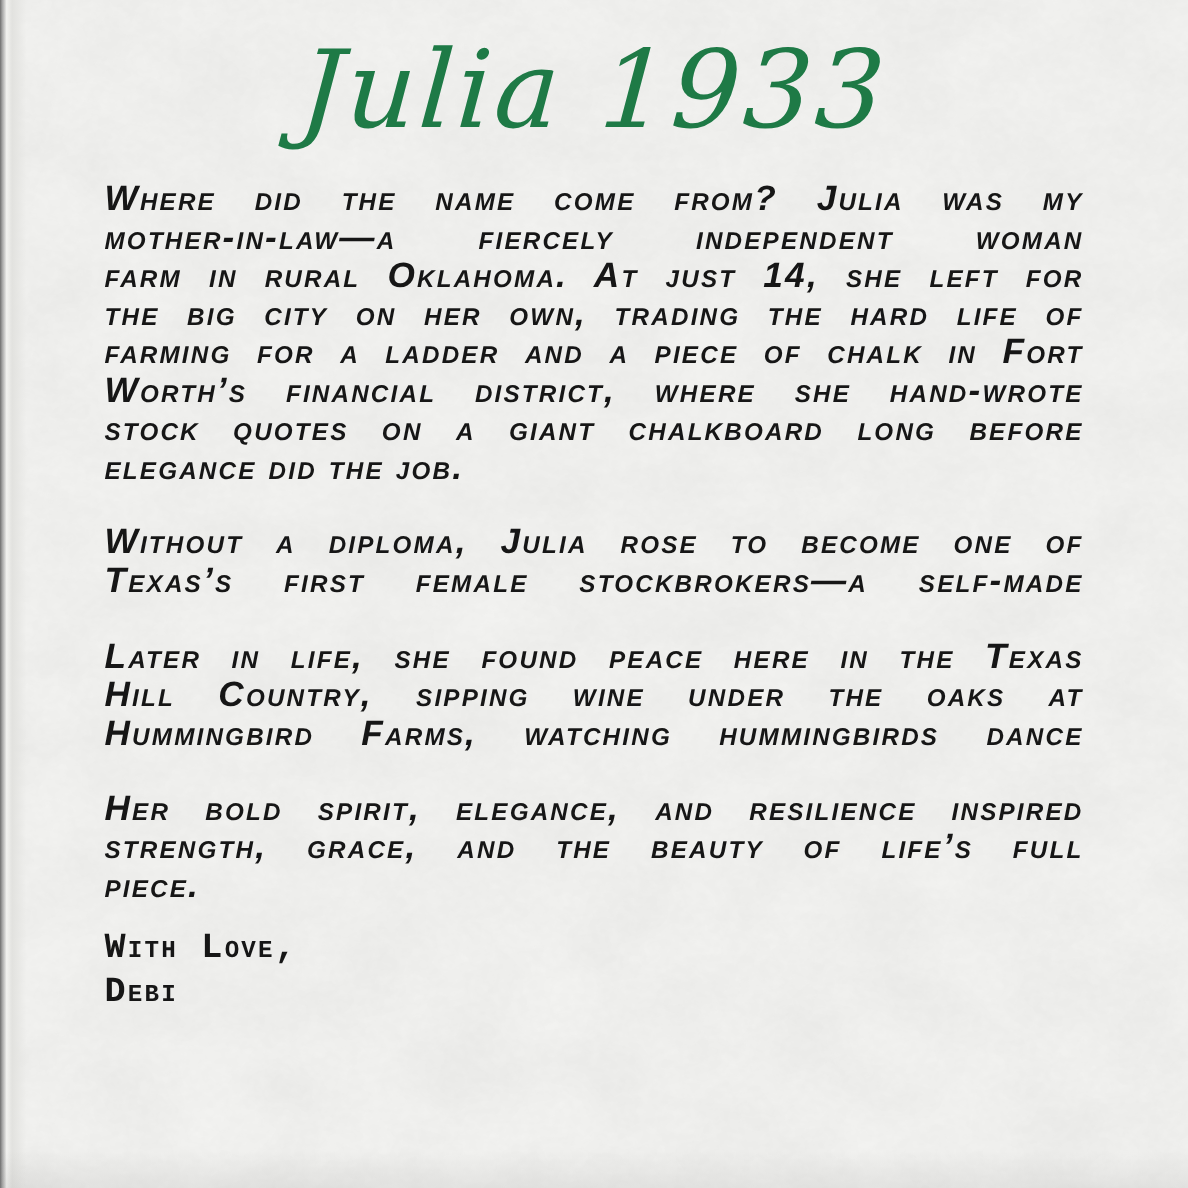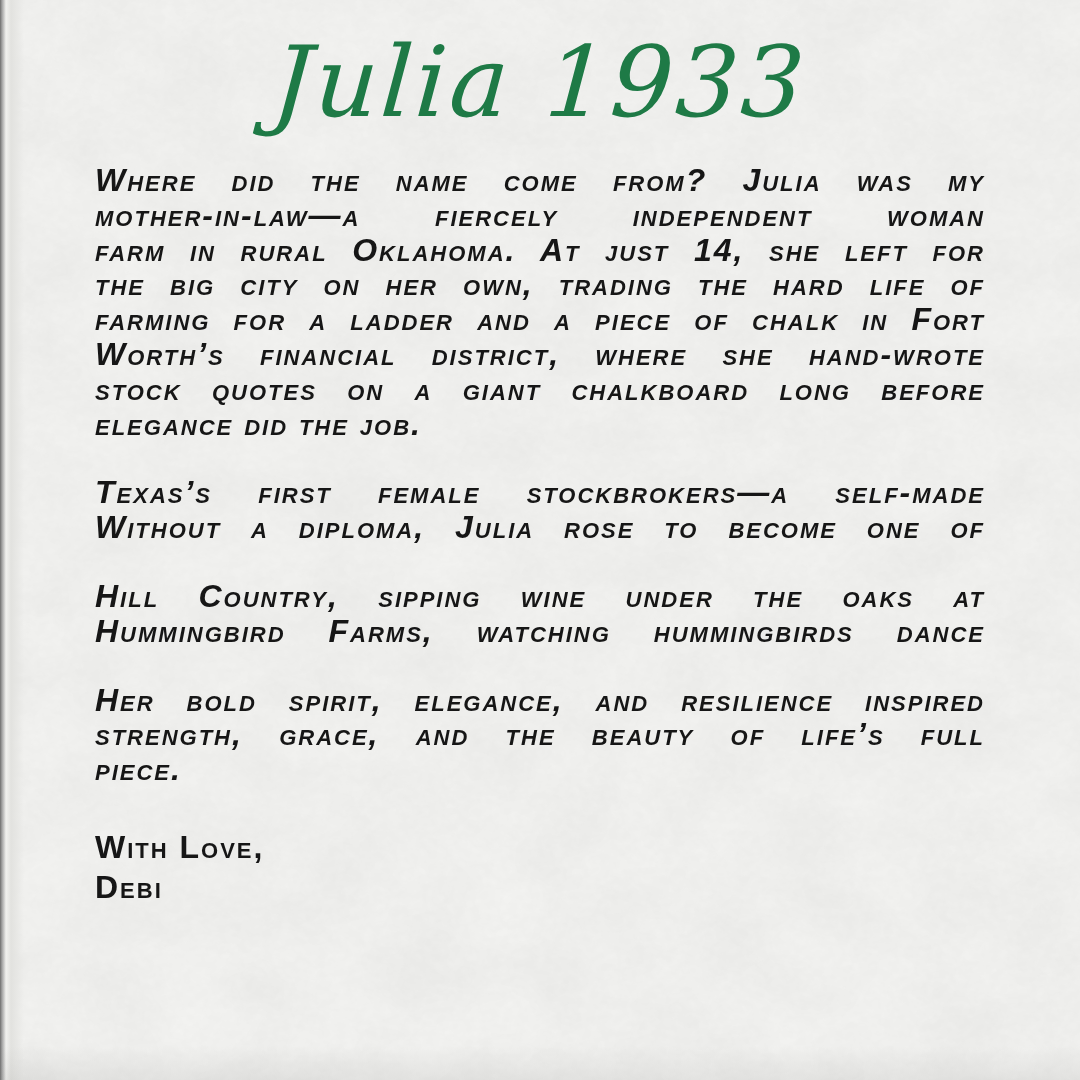--- a/index.html
+++ b/index.html
@@ -62,37 +62,37 @@
   .letter-body {
     font-family: "Liberation Sans", sans-serif;
     font-weight: 700;
     font-variant: small-caps;
     font-size: 32px;
     line-height: 34.8px;
     letter-spacing: 2px;
     color: #161616;
   }
   .para { margin: 0 0 34px 0; }
-  .para-last { margin-bottom: 40px; }
+  .para-last { margin-bottom: 20px; }
   .line {
     text-align: justify;
     text-align-last: justify;
     font-style: italic;
   }
   .line.last { text-align-last: left; }
   .signature {
     font-family: "Liberation Sans", sans-serif;
     font-weight: 700;
     font-variant: small-caps;
     font-size: 32px;
     line-height: 40px;
     letter-spacing: 2px;
     color: #161616;
   }
-  .sig-line { text-align: left; }
+  .sig-line { text-align: left; font-family: Liberation Mono, monospace; }
 </style>
 </head>
 <body>
 
 <svg class="texture-layer" width="1080" height="1080" xmlns="http://www.w3.org/2000/svg">
   <defs>
     <filter id="coarseMottle" x="0" y="0" width="100%" height="100%">
       <feTurbulence type="fractalNoise" baseFrequency="0.013 0.017" numOctaves="4" seed="11" result="t"></feTurbulence>
       <feColorMatrix in="t" type="saturate" values="0" result="g"></feColorMatrix>
       <feComponentTransfer in="g">
@@ -134,25 +134,26 @@
       <div class="line">mother-in-law—a fiercely independent woman</div>
       <div class="line">farm in rural Oklahoma. At just 14, she left for</div>
       <div class="line">the big city on her own, trading the hard life of</div>
       <div class="line">farming for a ladder and a piece of chalk in Fort</div>
       <div class="line">Worth’s financial district, where she hand-wrote</div>
       <div class="line">stock quotes on a giant chalkboard long before</div>
       <div class="line last">elegance did the job.</div>
     </div>
 
     <div class="para">
+      <div class="line">Without a diploma, Julia rose to become one of</div>
       <div class="line">Texas’s first female stockbrokers—a self-made</div>
-      <div class="line">Without a diploma, Julia rose to become one of</div>
     </div>
 
     <div class="para">
+      <div class="line">Later in life, she found peace here in the Texas</div>
       <div class="line">Hill Country, sipping wine under the oaks at</div>
       <div class="line">Hummingbird Farms, watching hummingbirds dance</div>
     </div>
 
     <div class="para para-last">
       <div class="line">Her bold spirit, elegance, and resilience inspired</div>
       <div class="line">strength, grace, and the beauty of life’s full</div>
       <div class="line last">piece.</div>
     </div>
 

